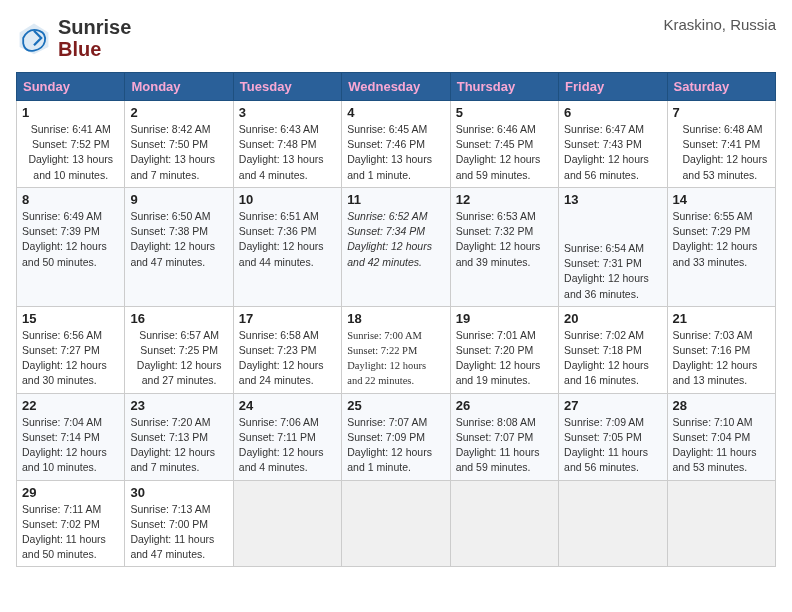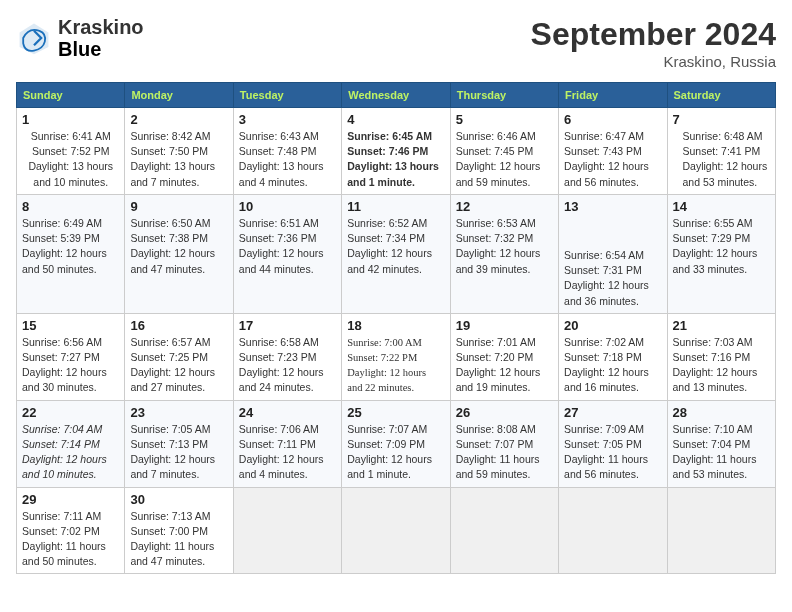--- a/index.html
+++ b/index.html
@@ -20,21 +20,21 @@
       display: flex;
       align-items: center;
       gap: 6px;
     }
     .logo-text {
       font-size: 20px;
       font-weight: bold;
       line-height: 1.1;
     }
     .logo-general { color: #333; }
-    .logo-blue { color: #000000; margin-top: 40px; }
+    .logo-blue { color: #7f1d1d; margin-top: 40px; }
     .logo-icon {
       width: 36px;
       height: 36px;
     }
     .title-block {
       text-align: right;
     }
     .month-title {
       font-size: 32px;
       font-weight: bold;
@@ -44,24 +44,24 @@
       font-size: 15px;
       color: #555;
     }
     .calendar {
       width: 100%;
       border-collapse: collapse;
       font-size: 11px;
     }
     .calendar th {
       background: #2a6099;
-      color: #bef264;
+      color: #f9a8d4;
       text-align: left;
       padding: 6px 6px;
-      font-size: 11px;
+      font-size: 13px;
       font-weight: bold;
       border: 1px solid #1e5080;
     }
     .calendar td {
       border: 1px solid #ccc;
       vertical-align: top;
       padding: 4px 5px;
       width: 108px;
       min-height: 70px;
       background: #fff;
@@ -89,26 +89,25 @@
 <body>
 
 <div class="header">
   <div class="logo">
     <svg class="logo-icon" viewBox="0 0 40 40">
       <polygon points="20,4 36,14 36,30 20,38 4,30 4,14" fill="#1a6fbb" opacity="0.15"></polygon>
       <path d="M8,20 Q14,8 26,12 Q34,15 32,24 Q30,32 20,34 Q10,36 8,26 Z" fill="none" stroke="#1a6fbb" stroke-width="2"></path>
       <path d="M20,12 L28,20 L20,28" fill="none" stroke="#1a6fbb" stroke-width="2.5"></path>
     </svg>
     <div class="logo-text">
-      <span class="logo-general">Kraskino</span><br>
+      <span class="logo-general">Sunrise</span><br>
       <span class="logo-blue">Blue</span>
     </div>
   </div>
   <div class="title-block">
-    <div class="month-title">September 2024</div>
     <div class="location">Kraskino, Russia</div>
   </div>
 </div>
 
 <table class="calendar">
   <thead>
     <tr>
     <th>Sunday</th>
         <th>Monday</th>
         <th>Tuesday</th>
@@ -136,21 +135,21 @@
         </td>
         <td>
           <span class="day-num">3</span>
           <div class="day-detail" style="white-space: pre-line;">Sunrise: 6:43 AM
 Sunset: 7:48 PM
 Daylight: 13 hours
 and 4 minutes.</div>
         </td>
         <td>
           <span class="day-num">4</span>
-          <div class="day-detail" style="white-space: pre-line; font-weight: bold;">Sunrise: 6:45 AM
+          <div class="day-detail" style="white-space: pre-line;">Sunrise: 6:45 AM
 Sunset: 7:46 PM
 Daylight: 13 hours
 and 1 minute.</div>
         </td>
         <td>
           <span class="day-num">5</span>
           <div class="day-detail" style="white-space: pre-line;">Sunrise: 6:46 AM
 Sunset: 7:45 PM
 Daylight: 12 hours
 and 59 minutes.</div>
@@ -167,41 +166,41 @@
           <div class="day-detail" style="white-space: pre-line; margin-left: 10px;">Sunrise: 6:48 AM
 Sunset: 7:41 PM
 Daylight: 12 hours
 and 53 minutes.</div>
         </td>
       </tr>
       <tr>
         <td>
           <span class="day-num">8</span>
           <div class="day-detail" style="white-space: pre-line;">Sunrise: 6:49 AM
-Sunset: 5:39 PM
+Sunset: 7:39 PM
 Daylight: 12 hours
 and 50 minutes.</div>
         </td>
         <td>
           <span class="day-num">9</span>
           <div class="day-detail" style="white-space: pre-line;">Sunrise: 6:50 AM
 Sunset: 7:38 PM
 Daylight: 12 hours
 and 47 minutes.</div>
         </td>
         <td>
           <span class="day-num">10</span>
           <div class="day-detail" style="white-space: pre-line;">Sunrise: 6:51 AM
 Sunset: 7:36 PM
 Daylight: 12 hours
 and 44 minutes.</div>
         </td>
         <td>
           <span class="day-num">11</span>
-          <div class="day-detail" style="white-space: pre-line;">Sunrise: 6:52 AM
+          <div class="day-detail" style="white-space: pre-line; font-style: italic;">Sunrise: 6:52 AM
 Sunset: 7:34 PM
 Daylight: 12 hours
 and 42 minutes.</div>
         </td>
         <td>
           <span class="day-num">12</span>
           <div class="day-detail" style="white-space: pre-line;">Sunrise: 6:53 AM
 Sunset: 7:32 PM
 Daylight: 12 hours
 and 39 minutes.</div>
@@ -224,21 +223,21 @@
       <tr>
         <td>
           <span class="day-num">15</span>
           <div class="day-detail" style="white-space: pre-line;">Sunrise: 6:56 AM
 Sunset: 7:27 PM
 Daylight: 12 hours
 and 30 minutes.</div>
         </td>
         <td>
           <span class="day-num">16</span>
-          <div class="day-detail" style="white-space: pre-line;">Sunrise: 6:57 AM
+          <div class="day-detail" style="white-space: pre-line; text-align: center;">Sunrise: 6:57 AM
 Sunset: 7:25 PM
 Daylight: 12 hours
 and 27 minutes.</div>
         </td>
         <td>
           <span class="day-num">17</span>
           <div class="day-detail" style="white-space: pre-line;">Sunrise: 6:58 AM
 Sunset: 7:23 PM
 Daylight: 12 hours
 and 24 minutes.</div>
@@ -268,28 +267,28 @@
           <span class="day-num">21</span>
           <div class="day-detail" style="white-space: pre-line;">Sunrise: 7:03 AM
 Sunset: 7:16 PM
 Daylight: 12 hours
 and 13 minutes.</div>
         </td>
       </tr>
       <tr>
         <td>
           <span class="day-num">22</span>
-          <div class="day-detail" style="white-space: pre-line; font-style: italic;">Sunrise: 7:04 AM
+          <div class="day-detail" style="white-space: pre-line;">Sunrise: 7:04 AM
 Sunset: 7:14 PM
 Daylight: 12 hours
 and 10 minutes.</div>
         </td>
         <td>
           <span class="day-num">23</span>
-          <div class="day-detail" style="white-space: pre-line;">Sunrise: 7:05 AM
+          <div class="day-detail" style="white-space: pre-line;">Sunrise: 7:20 AM
 Sunset: 7:13 PM
 Daylight: 12 hours
 and 7 minutes.</div>
         </td>
         <td>
           <span class="day-num">24</span>
           <div class="day-detail" style="white-space: pre-line;">Sunrise: 7:06 AM
 Sunset: 7:11 PM
 Daylight: 12 hours
 and 4 minutes.</div>

